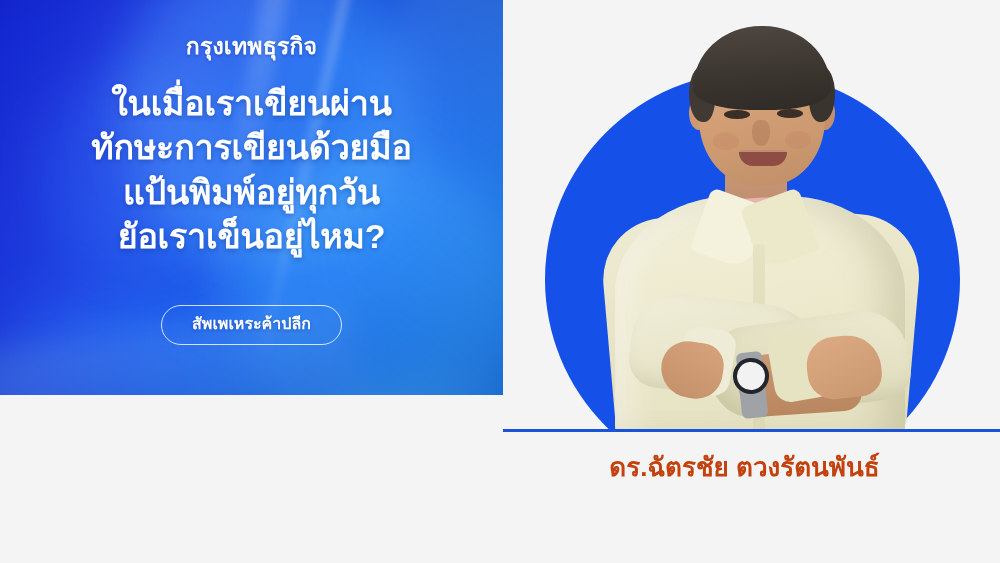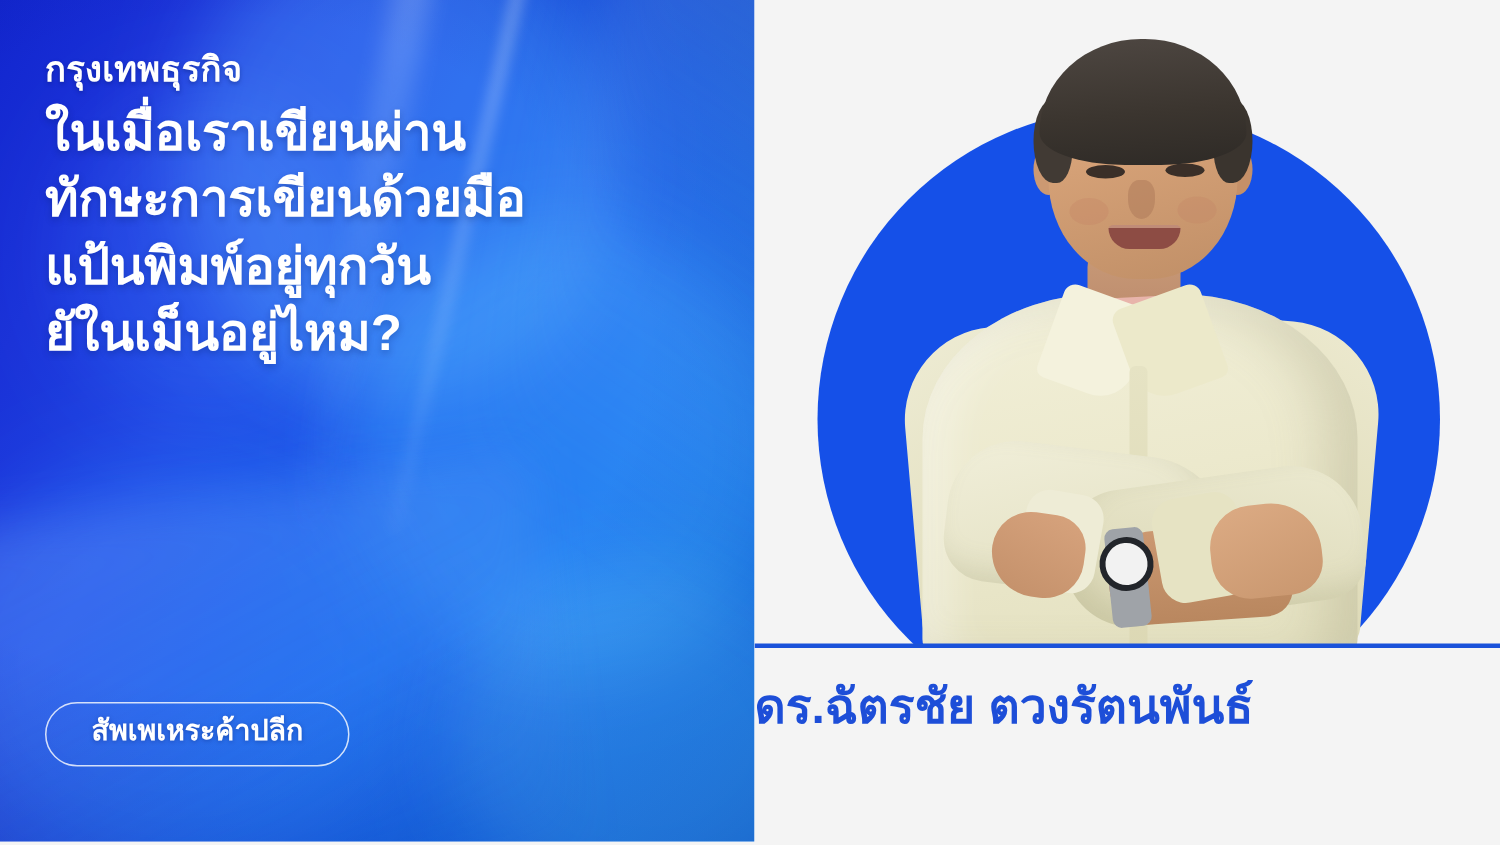--- a/index.html
+++ b/index.html
@@ -14,32 +14,33 @@
   .card {
     position:relative;
     width:1000px; height:563px;
     display:flex;
     background:#f4f4f4;
   }
 
   
   .left-panel {
     position:relative;
-    width:503px; height:561px;
+    width:503px; height:395px;
     overflow:hidden;
     background:
       linear-gradient(118deg,
         #1226cf 0%,
         #1a32d8 16%,
         #1c44e2 33%,
         #1556e8 52%,
         #1366ea 70%,
         #1172ec 86%,
         #1279ee 100%);
     flex:0 0 503px;
+    text-align:center;
   }
 
   
   .texture { position:absolute; inset:0; pointer-events:none; }
 
   .tex-blob {
     position:absolute;
     border-radius:50%;
     filter:blur(26px);
     mix-blend-mode:screen;
@@ -106,38 +107,38 @@
     color:#ffffff;
     font-size:23px;
     font-weight:bold;
     letter-spacing:.2px;
     line-height:1.1;
     text-shadow:0 1px 3px rgba(0,20,90,.35);
     white-space:nowrap;
   }
 
   .headline {
-    margin-top:8px;
+    margin-top:22px;
     color:#ffffff;
     font-size:34px;
     font-weight:bold;
     line-height:1.30;
     letter-spacing:-0.2px;
     text-shadow:0 2px 5px rgba(0,25,100,.30);
   }
   .headline .hl-line { display:block; white-space:nowrap; }
 
   .pill-wrap { margin-top:auto; margin-bottom:50px; }
   .pill {
     display:inline-block;
     border:1.5px solid rgba(255,255,255,.80);
     border-radius:999px;
     padding:9px 30px 11px 30px;
     color:#ffffff;
-    font-size:19px;
+    font-size:16px;
     font-weight:bold;
     line-height:1.1;
     white-space:nowrap;
     text-shadow:0 1px 3px rgba(0,20,90,.35);
   }
 
   
   .right-panel {
     position:relative;
     flex:1 1 auto;
@@ -303,24 +304,24 @@
     position:absolute;
     left:0; top:429px;
     width:100%; height:3px;
     background:#1a52da;
   }
 
   .speaker-name {
     position:absolute;
     left:0; top:452px;
     width:100%;
-    text-align:left;
+    text-align:center;
     padding-right:14px;
-    color:#1d4ed8;
-    font-size:32px;
+    color:#c2410c;
+    font-size:26px;
     font-weight:bold;
     line-height:1.2;
     white-space:nowrap;
   }
 </style>
 </head>
 <body>
 
 <div class="card">
 
@@ -340,21 +341,21 @@
     </div>
 
     <div class="left-content">
 
       <div class="brand">กรุงเทพธุรกิจ</div>
 
       <div class="headline">
         <span class="hl-line">ในเมื่อเราเขียนผ่าน</span>
         <span class="hl-line">ทักษะการเขียนด้วยมือ</span>
         <span class="hl-line">แป้นพิมพ์อยู่ทุกวัน</span>
-        <span class="hl-line">ยัในเม็นอยู่ไหม?</span>
+        <span class="hl-line">ยัอเราเข็นอยู่ไหม?</span>
       </div>
 
       <div class="pill-wrap">
         <span class="pill">สัพเพเหระค้าปลีก</span>
       </div>
 
     </div>
   </div>
 
   <div class="right-panel">

